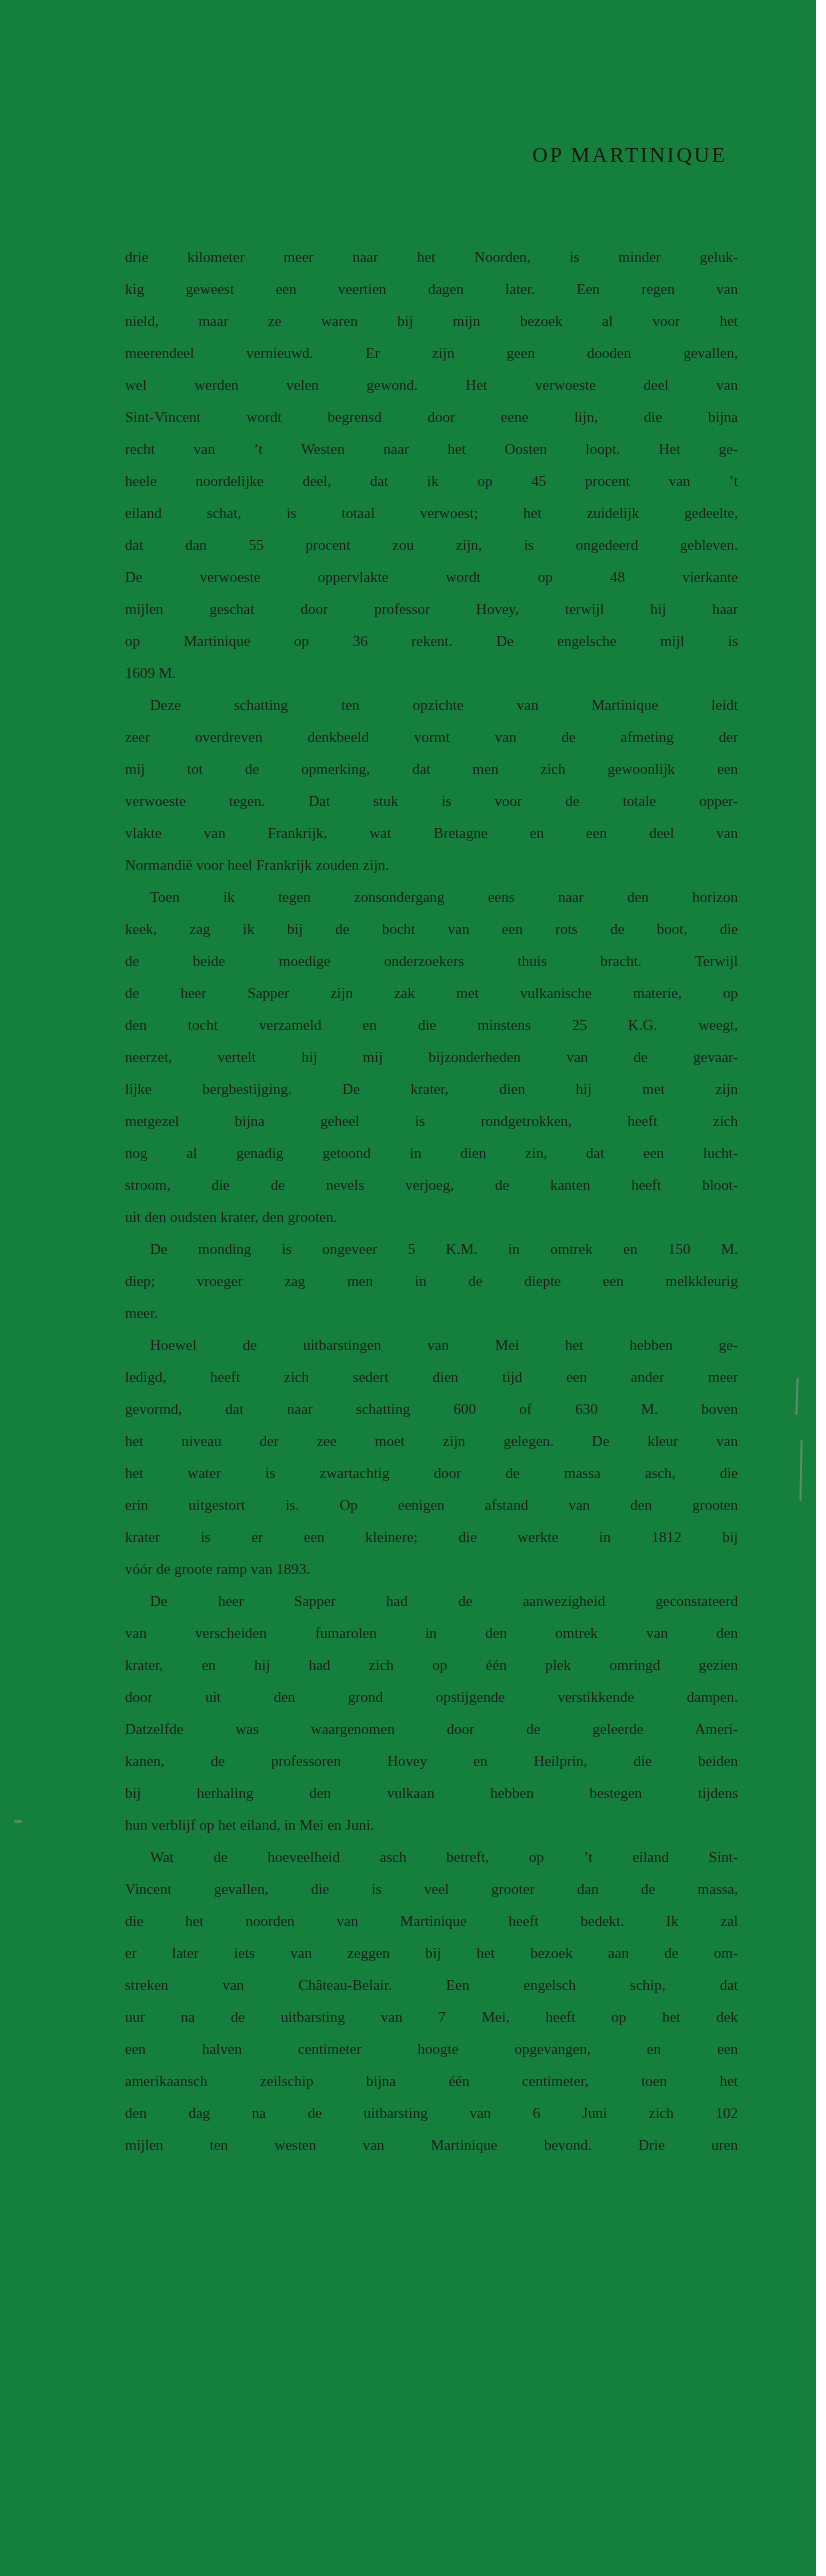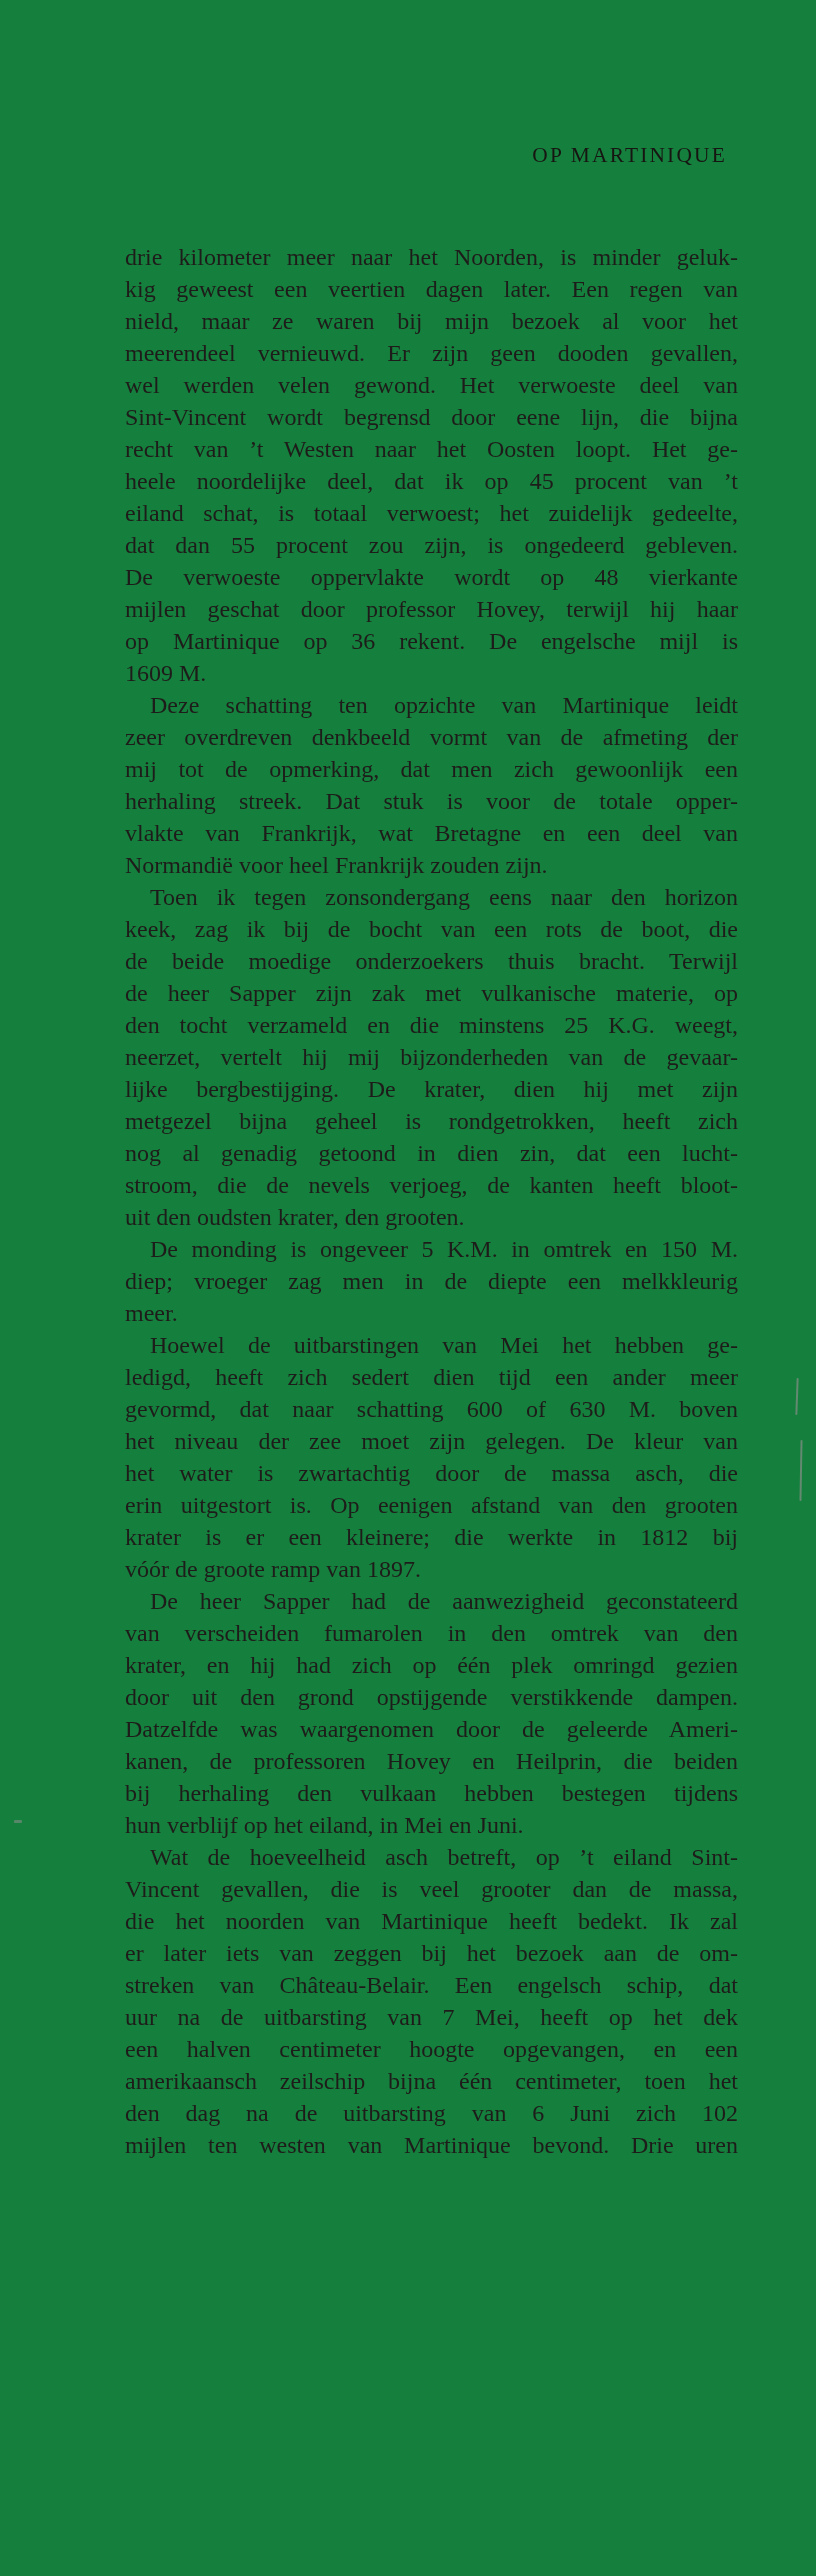--- a/index.html
+++ b/index.html
@@ -20,21 +20,21 @@
     font-size: 21.4px;
     letter-spacing: 2.2px;
     color: #171512;
     white-space: nowrap;
   }
   .text-body {
     position: absolute;
     left: 125px;
     top: 241px;
     width: 613px;
-    font-size: 24px;
+    font-size: 15px;
     line-height: 32px;
   }
   p.para { margin: 0; }
   .line {
     display: block;
     text-align: justify;
     text-align-last: justify;
   }
   .line.last { text-align-last: left; }
   .para.indent .line:first-child { text-indent: 25px; }
@@ -72,21 +72,21 @@
         <span class="line">dat dan 55 procent zou zijn, is ongedeerd gebleven.</span>
         <span class="line">De verwoeste oppervlakte wordt op 48 vierkante</span>
         <span class="line">mijlen geschat door professor Hovey, terwijl hij haar</span>
         <span class="line">op Martinique op 36 rekent. De engelsche mijl is</span>
         <span class="line last">1609 M.</span>
       </p>
       <p class="para indent">
         <span class="line">Deze schatting ten opzichte van Martinique leidt</span>
         <span class="line">zeer overdreven denkbeeld vormt van de afmeting der</span>
         <span class="line">mij tot de opmerking, dat men zich gewoonlijk een</span>
-        <span class="line">herhaling streek. Dat stuk is voor de totale opper-</span>
+        <span class="line">verwoeste tegen. Dat stuk is voor de totale opper-</span>
         <span class="line">vlakte van Frankrijk, wat Bretagne en een deel van</span>
         <span class="line last">Normandië voor heel Frankrijk zouden zijn.</span>
       </p>
       <p class="para indent">
         <span class="line">Toen ik tegen zonsondergang eens naar den horizon</span>
         <span class="line">keek, zag ik bij de bocht van een rots de boot, die</span>
         <span class="line">de beide moedige onderzoekers thuis bracht. Terwijl</span>
         <span class="line">de heer Sapper zijn zak met vulkanische materie, op</span>
         <span class="line">den tocht verzameld en die minstens 25 K.G. weegt,</span>
         <span class="line">neerzet, vertelt hij mij bijzonderheden van de gevaar-</span>
@@ -102,21 +102,21 @@
         <span class="line last">meer.</span>
       </p>
       <p class="para indent">
         <span class="line">Hoewel de uitbarstingen van Mei het hebben ge-</span>
         <span class="line">ledigd, heeft zich sedert dien tijd een ander meer</span>
         <span class="line">gevormd, dat naar schatting 600 of 630 M. boven</span>
         <span class="line">het niveau der zee moet zijn gelegen. De kleur van</span>
         <span class="line">het water is zwartachtig door de massa asch, die</span>
         <span class="line">erin uitgestort is. Op eenigen afstand van den grooten</span>
         <span class="line">krater is er een kleinere; die werkte in 1812 bij</span>
-        <span class="line last">vóór de groote ramp van 1897.</span>
+        <span class="line last">vóór de groote ramp van 1893.</span>
       </p>
       <p class="para indent">
         <span class="line">De heer Sapper had de aanwezigheid geconstateerd</span>
         <span class="line">van verscheiden fumarolen in den omtrek van den</span>
         <span class="line">krater, en hij had zich op één plek omringd gezien</span>
         <span class="line">door uit den grond opstijgende verstikkende dampen.</span>
         <span class="line">Datzelfde was waargenomen door de geleerde Ameri-</span>
         <span class="line">kanen, de professoren Hovey en Heilprin, die beiden</span>
         <span class="line">bij herhaling den vulkaan hebben bestegen tijdens</span>
         <span class="line last">hun verblijf op het eiland, in Mei en Juni.</span>

